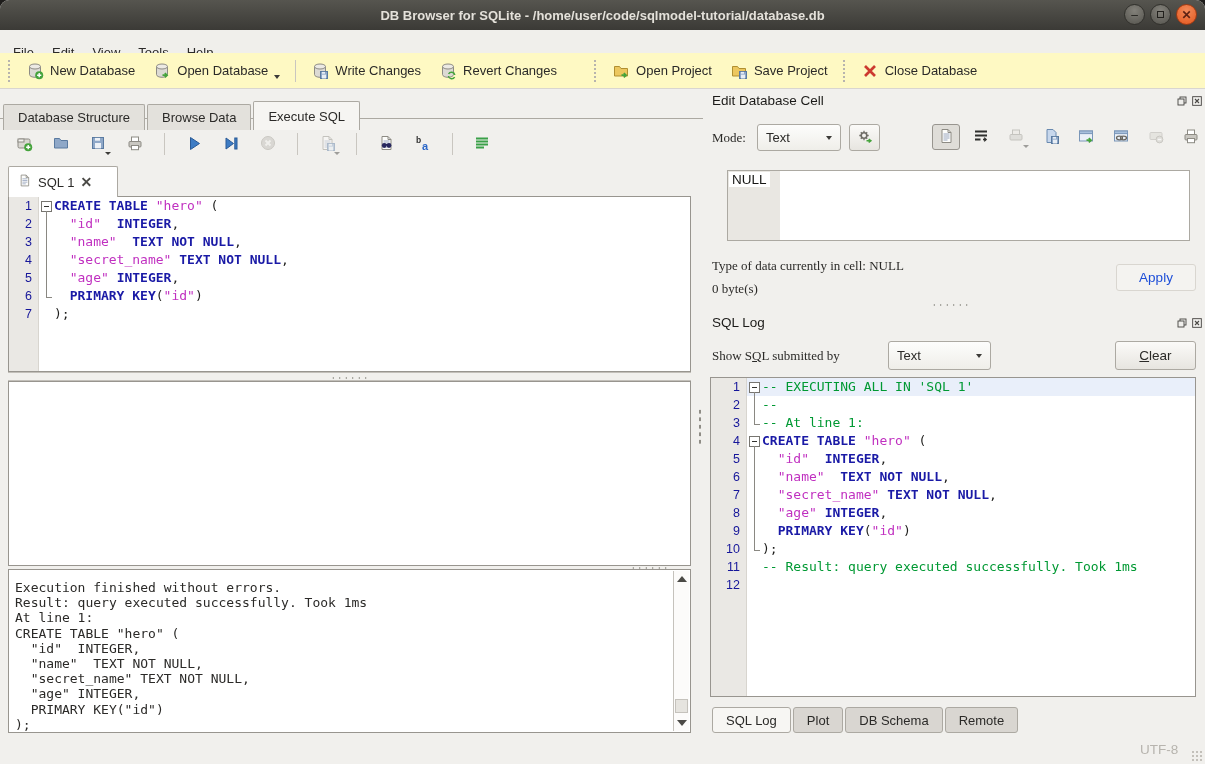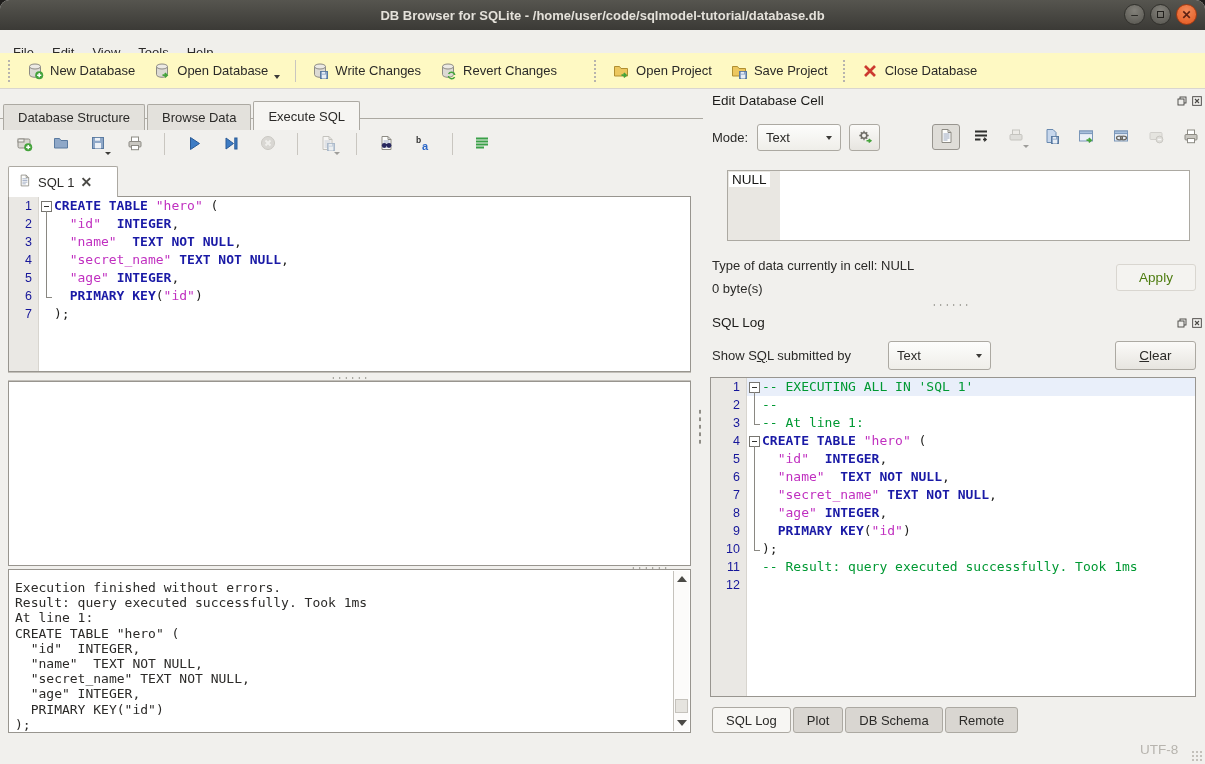--- a/index.html
+++ b/index.html
@@ -86,26 +86,26 @@
   .dots-v{position:absolute;width:4px;height:36px;background:radial-gradient(#8F8D86 1px,transparent 1.2px);background-size:4px 7.5px;}
   
   .sectitle{position:absolute;font-size:13.5px;color:#1C1B19;}
   .wicons{position:absolute;display:flex;gap:3px;}
   .wicon{width:12px;height:12px;position:relative;cursor:pointer;}
   .combo{position:absolute;border:1px solid #ACA9A2;border-radius:3px;background:linear-gradient(#FDFDFC,#EFEEE9);
          display:flex;align-items:center;padding:0 8px;cursor:pointer;}
   .combo .caret{margin:0 0 0 auto;align-self:center;}
   .pushbtn{position:absolute;border:1px solid #ACA9A2;border-radius:3px;background:linear-gradient(#FBFAF8,#E7E5E0);
            display:flex;align-items:center;justify-content:center;cursor:pointer;}
-  .pushbtn.disabled{background:#F4F3F0;border-color:#D9D6D0;color:#4d7c0f;cursor:default;}
+  .pushbtn.disabled{background:#F4F3F0;border-color:#D9D6D0;color:#1d4ed8;cursor:default;}
   .cellbar{position:absolute;display:flex;align-items:center;gap:7px;}
   .cellarea{position:absolute;background:#fff;border:1px solid #ACA9A2;overflow:hidden;}
   .cellmargin{position:absolute;left:0;top:0;bottom:0;width:52px;background:#E9E7E2;}
   .cellnull{position:absolute;left:1px;top:1px;background:#fff;padding:0 3px;font-size:13.5px;color:#161614;}
-  .label{position:absolute;white-space:nowrap;}
+  .label{position:absolute;white-space:nowrap;font-family:Liberation Serif, serif;}
   
   .btab{display:inline-block;height:26px;line-height:25px;padding:0 13px;background:#D9D6D1;border:1px solid #ACA9A2;
         border-radius:3px;margin-right:2px;cursor:pointer;}
   .btab.active{background:#F7F6F3;}
   .bottomtabs{position:absolute;left:712px;top:707px;}
   .statustext{position:absolute;color:#B7B4AE;font-size:13.5px;}
   .grip{position:absolute;right:2px;bottom:2px;width:12px;height:12px;
         background:radial-gradient(#C3C0BA 1px,transparent 1.2px);background-size:4px 4px;}
 </style>
 </head>

